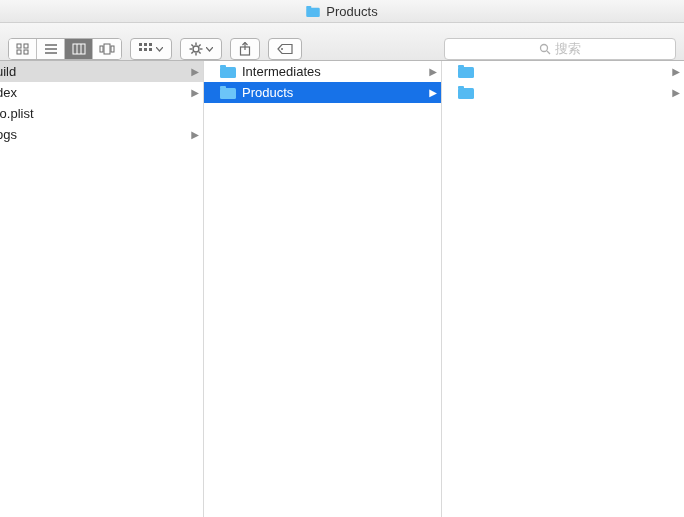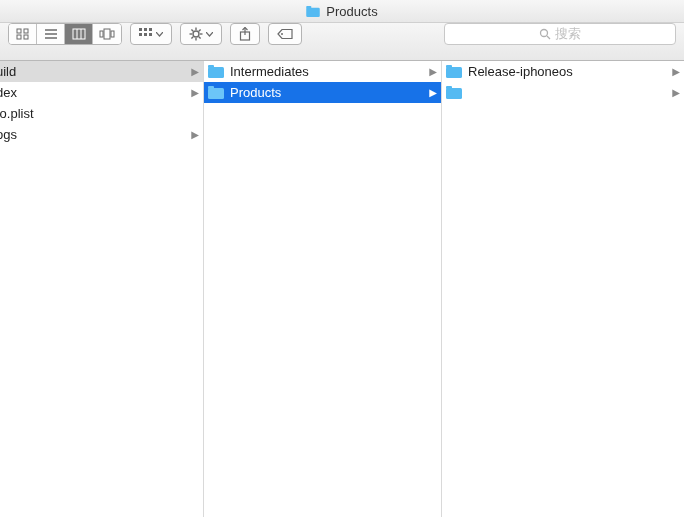--- a/index.html
+++ b/index.html
@@ -2,21 +2,21 @@
 <html><head>
   <meta charset="utf-8">
   <style>
     * { margin: 0; padding: 0; box-sizing: border-box; font-family: -apple-system, "Helvetica Neue", Helvetica, Arial, sans-serif; font-size: 13px; }
     body { width: 684px; height: 517px; background: #fff; overflow: hidden; }
     
     .titlebar { height: 23px; display: flex; align-items: center; justify-content: center; gap: 6px; background: linear-gradient(#f6f6f6, #e8e8e8); border-bottom: 1px solid #d0d0d0; }
     .title-icon { width: 14px; height: 11px; }
     .title-text { color: #333; font-size: 13px; }
     
-    .toolbar { height: 38px; background: linear-gradient(#f6f6f6, #e8e8e8); border-bottom: 1px solid #b8b8b8; display: flex; align-items: flex-start; padding: 0 8px; gap: 8px; }
+    .toolbar { height: 38px; background: linear-gradient(#f6f6f6, #e8e8e8); border-bottom: 1px solid #b8b8b8; display: flex; align-items: flex-end; padding: 0 8px; gap: 8px; }
     
     .seg-group { display: flex; border: 1px solid #b4b4b4; border-radius: 4px; overflow: hidden; height: 22px; background: #fff; }
     .seg-btn { width: 28px; display: flex; align-items: center; justify-content: center; border-right: 1px solid #c0c0c0; background: #fdfdfd; cursor: default; }
     .seg-btn:last-child { border-right: none; }
     .seg-btn.active { background: #7a7a7a; }
     .seg-btn svg { display: block; }
     
     .tb-btn { height: 22px; min-width: 36px; border: 1px solid #b4b4b4; border-radius: 4px; background: #fdfdfd; display: flex; align-items: center; justify-content: center; gap: 3px; padding: 0 8px; cursor: default; }
     
     .spacer { flex: 1; }
@@ -24,21 +24,21 @@
     .search { width: 232px; height: 22px; border: 1px solid #c8c8c8; border-radius: 4px; background: #fff; display: flex; align-items: center; justify-content: center; gap: 4px; color: #b0b0b0; }
     .search-text { color: #c0c0c0; font-size: 13px; }
     
     .columns { display: flex; height: calc(517px - 23px - 38px); background: #fff; }
     .col { border-right: 1px solid #d9d9d9; overflow: hidden; }
     .col:last-child { border-right: none; }
     .col0 { width: 204px; }
     .col1 { width: 238px; }
     .col2 { flex: 1; }
     
-    .row { height: 21px; display: flex; align-items: center; padding-left: 4px; padding-right: 4px; gap: 6px; position: relative; }
+    .row { height: 21px; display: flex; align-items: center; padding-left: 16px; padding-right: 4px; gap: 6px; position: relative; }
     .col0 .row { padding-left: 0; }
     .row .folder-icon { width: 16px; height: 13px; flex-shrink: 0; }
     .row .label { color: #222; font-size: 13px; white-space: nowrap; overflow: hidden; }
     .row .arrow { margin-left: auto; width: 8px; color: #8a8a8a; font-size: 10px; display: flex; align-items: center; justify-content: center; }
     
     .row.nav-selected { background: #dcdcdc; }
     .row.selected { background: #1772e8; }
     .row.selected .label { color: #fff; }
     .row.selected .arrow { color: #fff; }
     .row.selected .folder-rect { fill: #6cc5f8; }
@@ -184,21 +184,20 @@
         <span class="label">Products</span>
         <span class="arrow">▶</span>
       </div>
     </div>
   <div class="col col2">
       <div class="row">
         <svg viewBox="0 0 16 13" class="folder-icon">
           <rect x="0" y="0" width="6" height="3" rx="1" fill="#54baf2" class="folder-tab"></rect>
           <rect x="0" y="2" width="16" height="11" rx="1.5" fill="#54baf2" class="folder-rect"></rect>
         </svg>
-        <span class="label">Release-iphoneos</span>
         <span class="arrow">▶</span>
       </div>
       <div class="row">
         <svg viewBox="0 0 16 13" class="folder-icon">
           <rect x="0" y="0" width="6" height="3" rx="1" fill="#54baf2" class="folder-tab"></rect>
           <rect x="0" y="2" width="16" height="11" rx="1.5" fill="#54baf2" class="folder-rect"></rect>
         </svg>
         <span class="arrow">▶</span>
       </div>
     </div>

